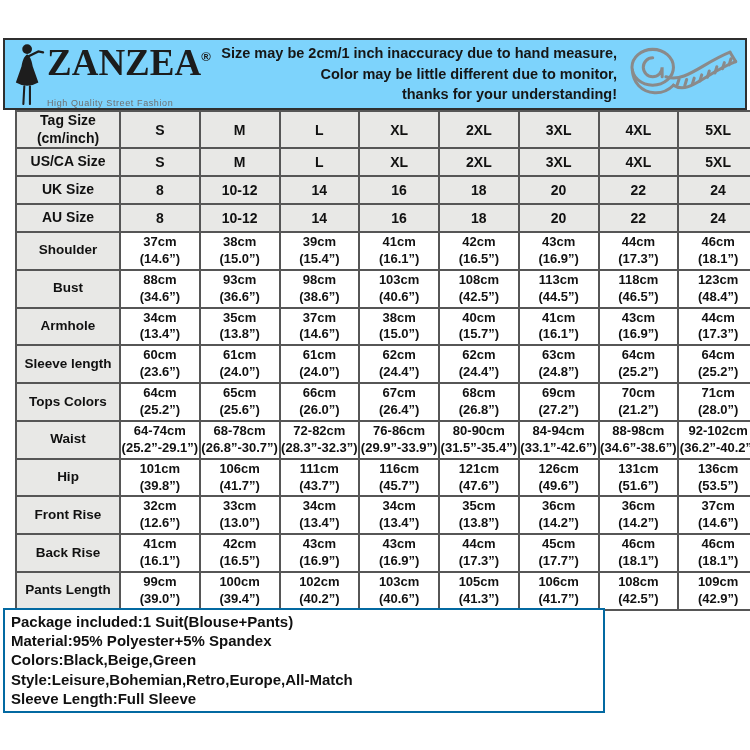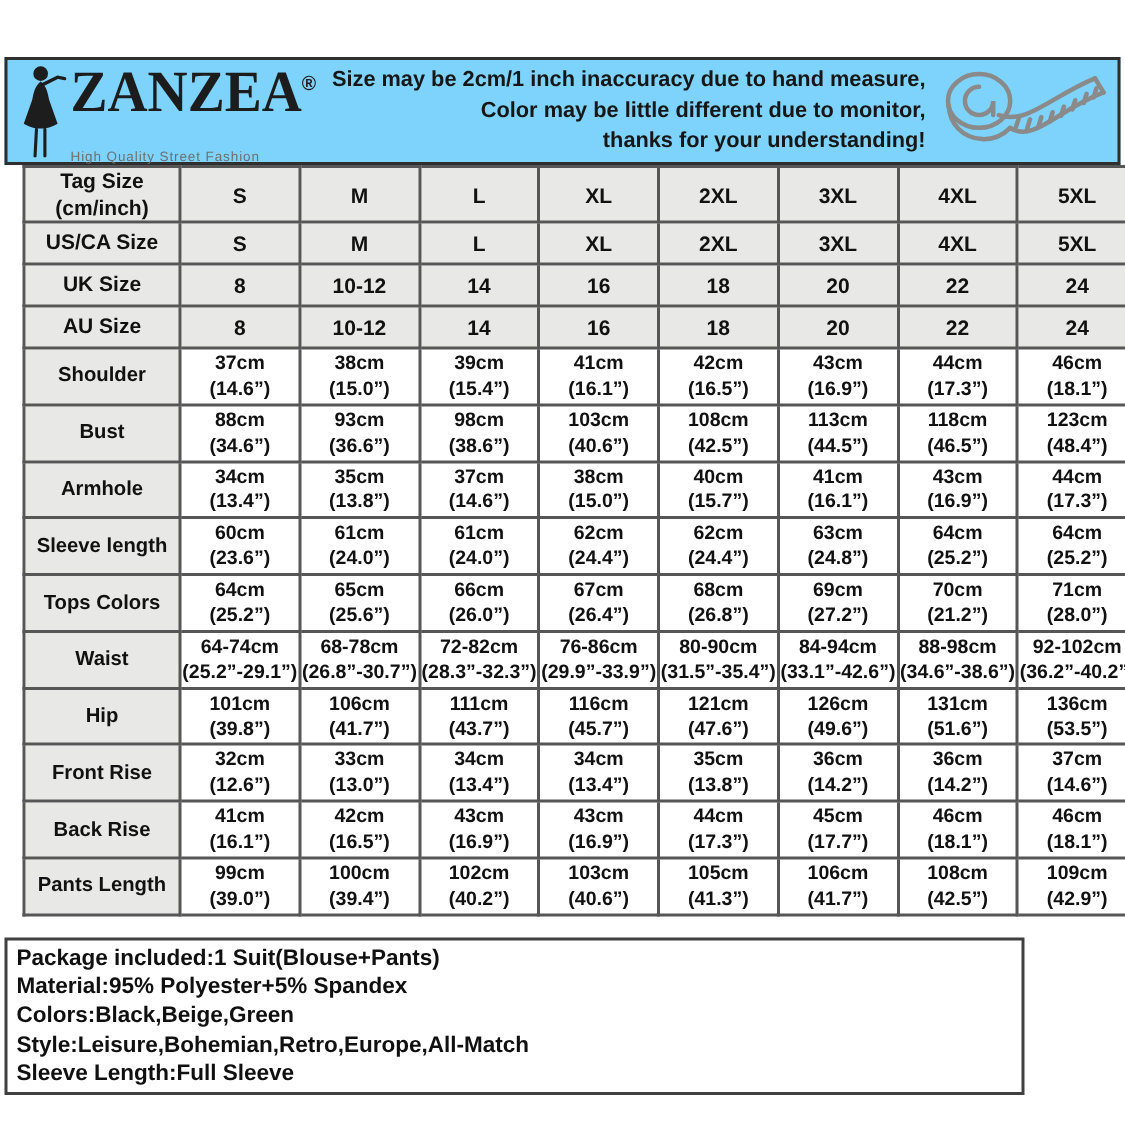--- a/index.html
+++ b/index.html
@@ -56,24 +56,23 @@
   .size-table tr.tag-row { height:37px; }
   .size-table tr.hdr-row { height:28px; }
   .size-table tr.measure-row { height:37px; background:#c2410c; }
   .size-table tr.measure-row td.data-cell {
     background:#fff; font-size:13px; font-weight:bold; line-height:1.3; padding:1px 0;
   }
   .size-table tr.measure-row td.data-cell .l2 { font-weight:bold; }
 
   
   .footer-box {
-    position:absolute; left:3px; top:608px; width:680px;
-    border:2px solid #404040; background:#fff;
+    position:absolute; left:3px; top:608px; width:602px;
+    border:2px solid #0369a1; background:#fff;
     padding:2px 6px 3px 6px;
-    margin-top:17px;
   }
   .footer-box .f-line {
     font-size:15px; font-weight:bold; line-height:19.2px; color:#101010;
     white-space:nowrap;
   }
 </style>
 </head>
 <body>
 
 <div class="page">

